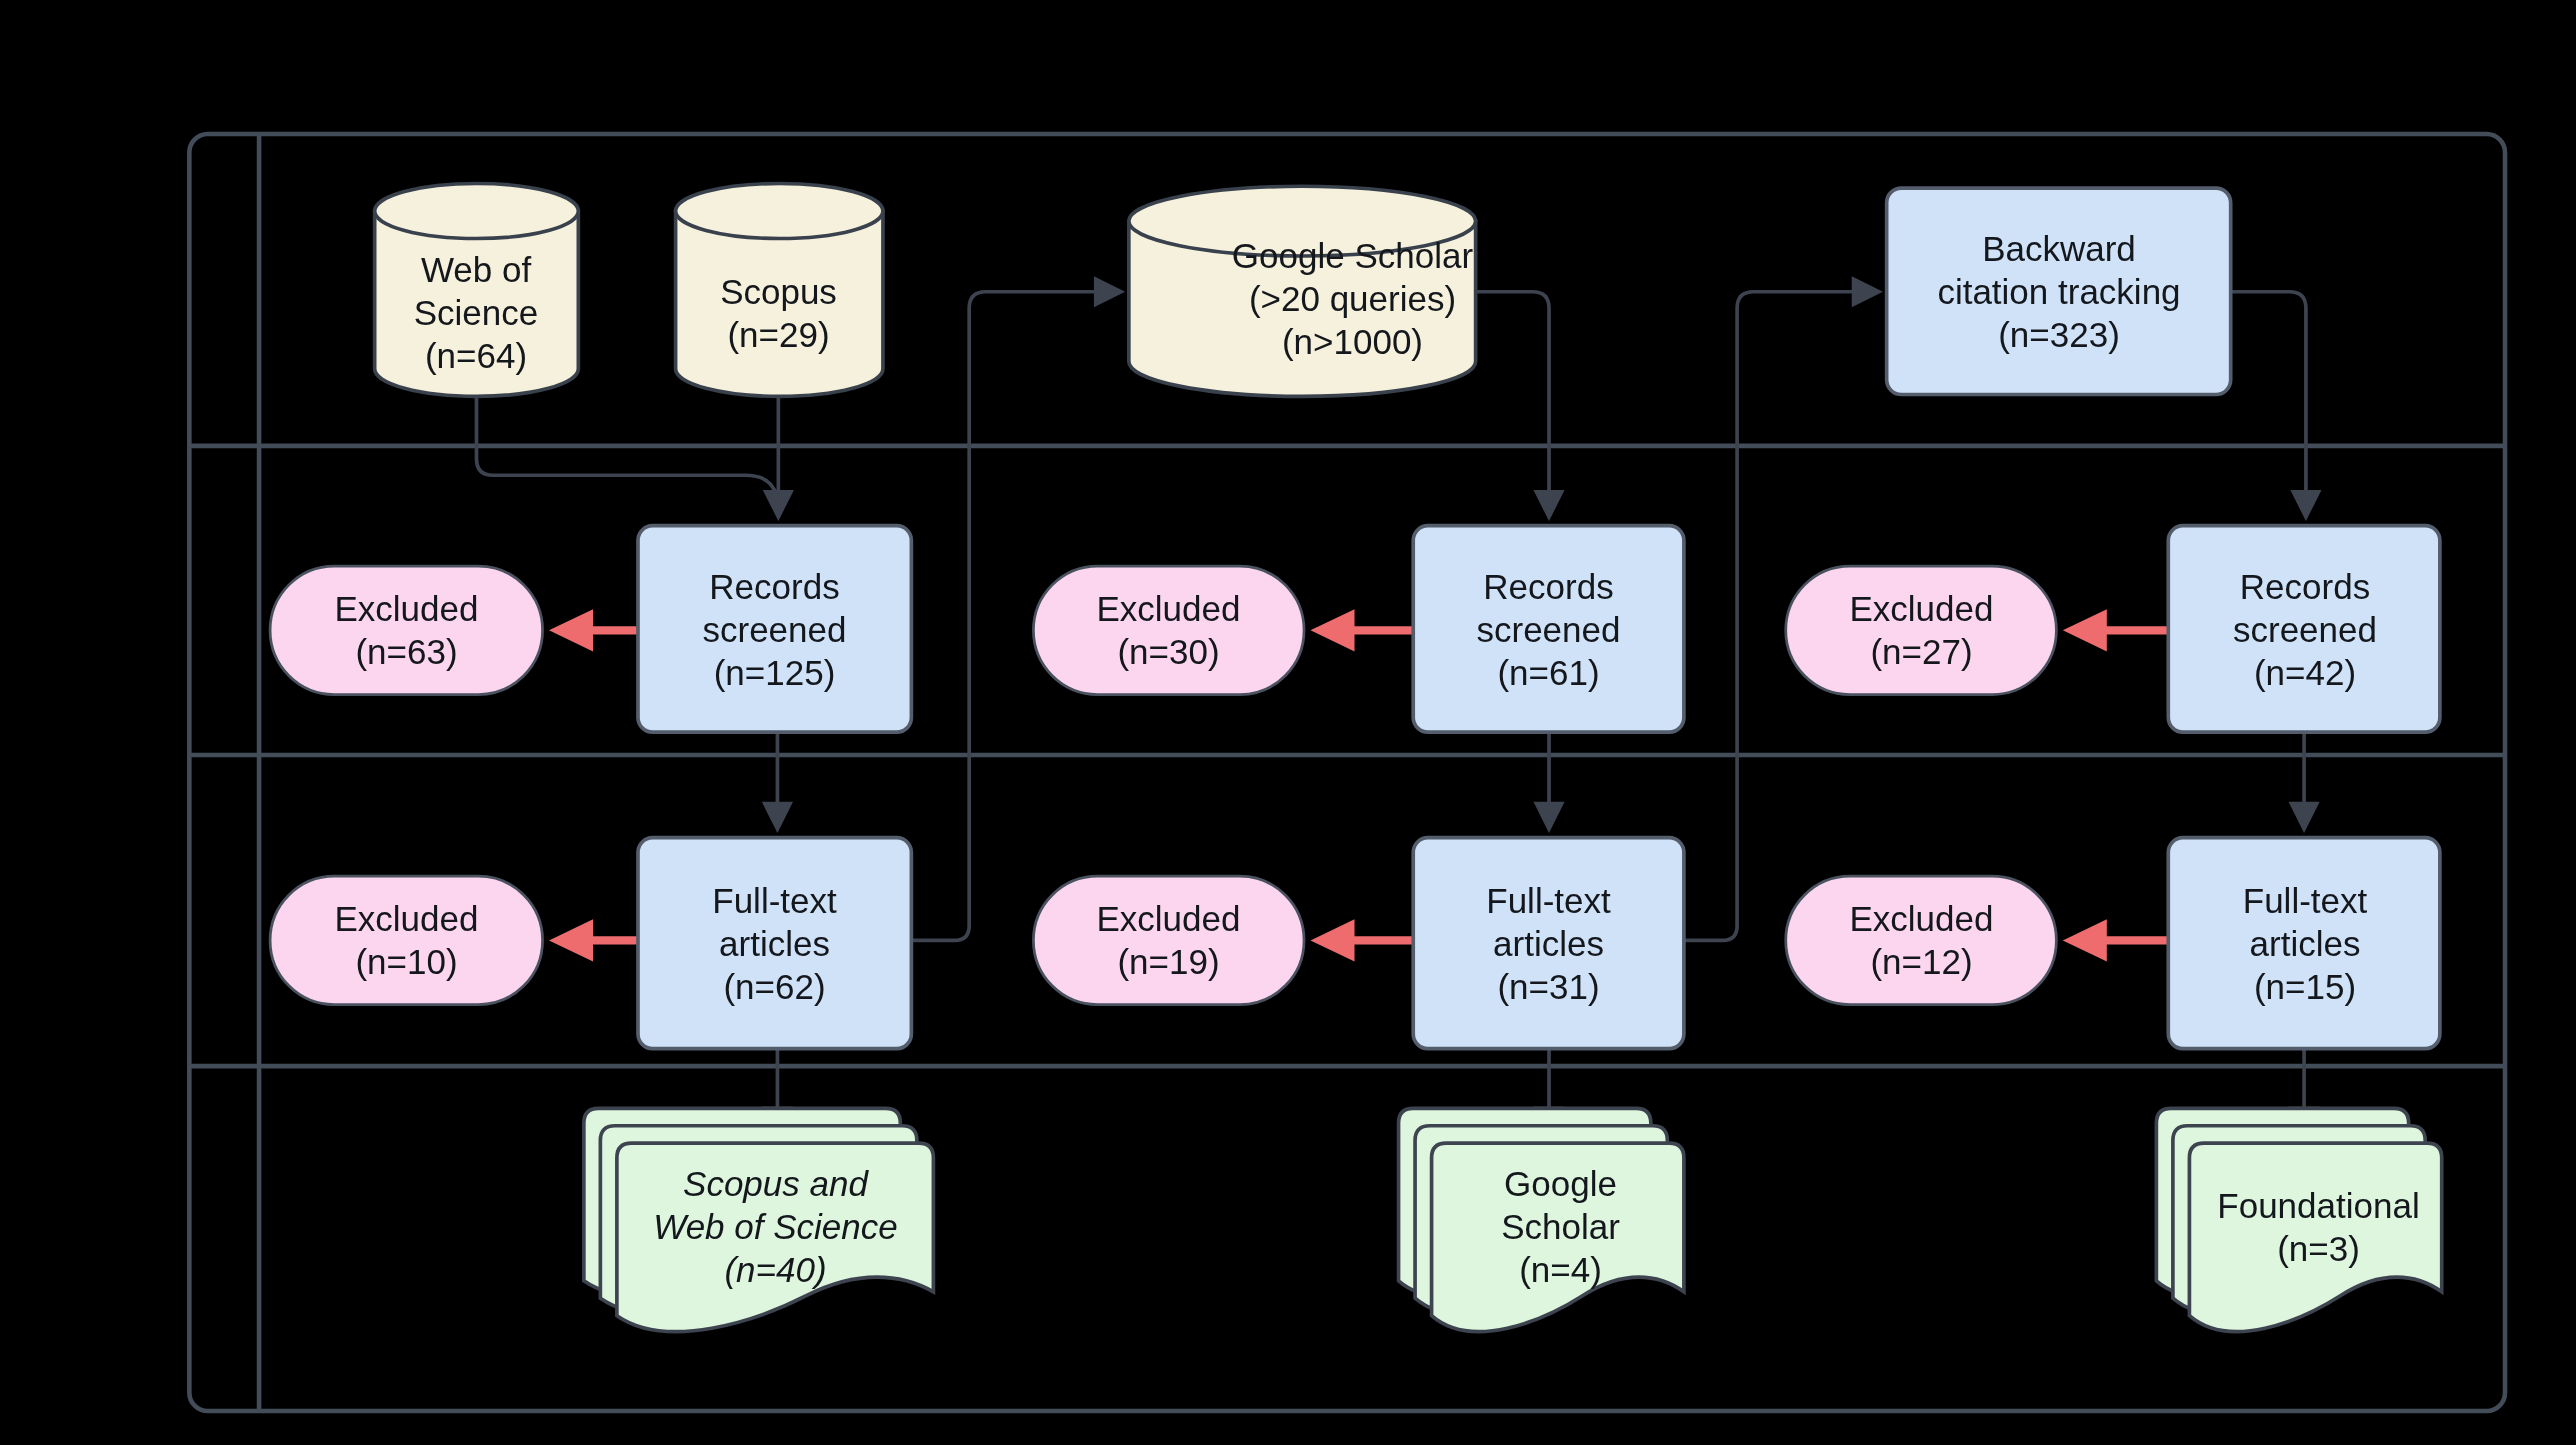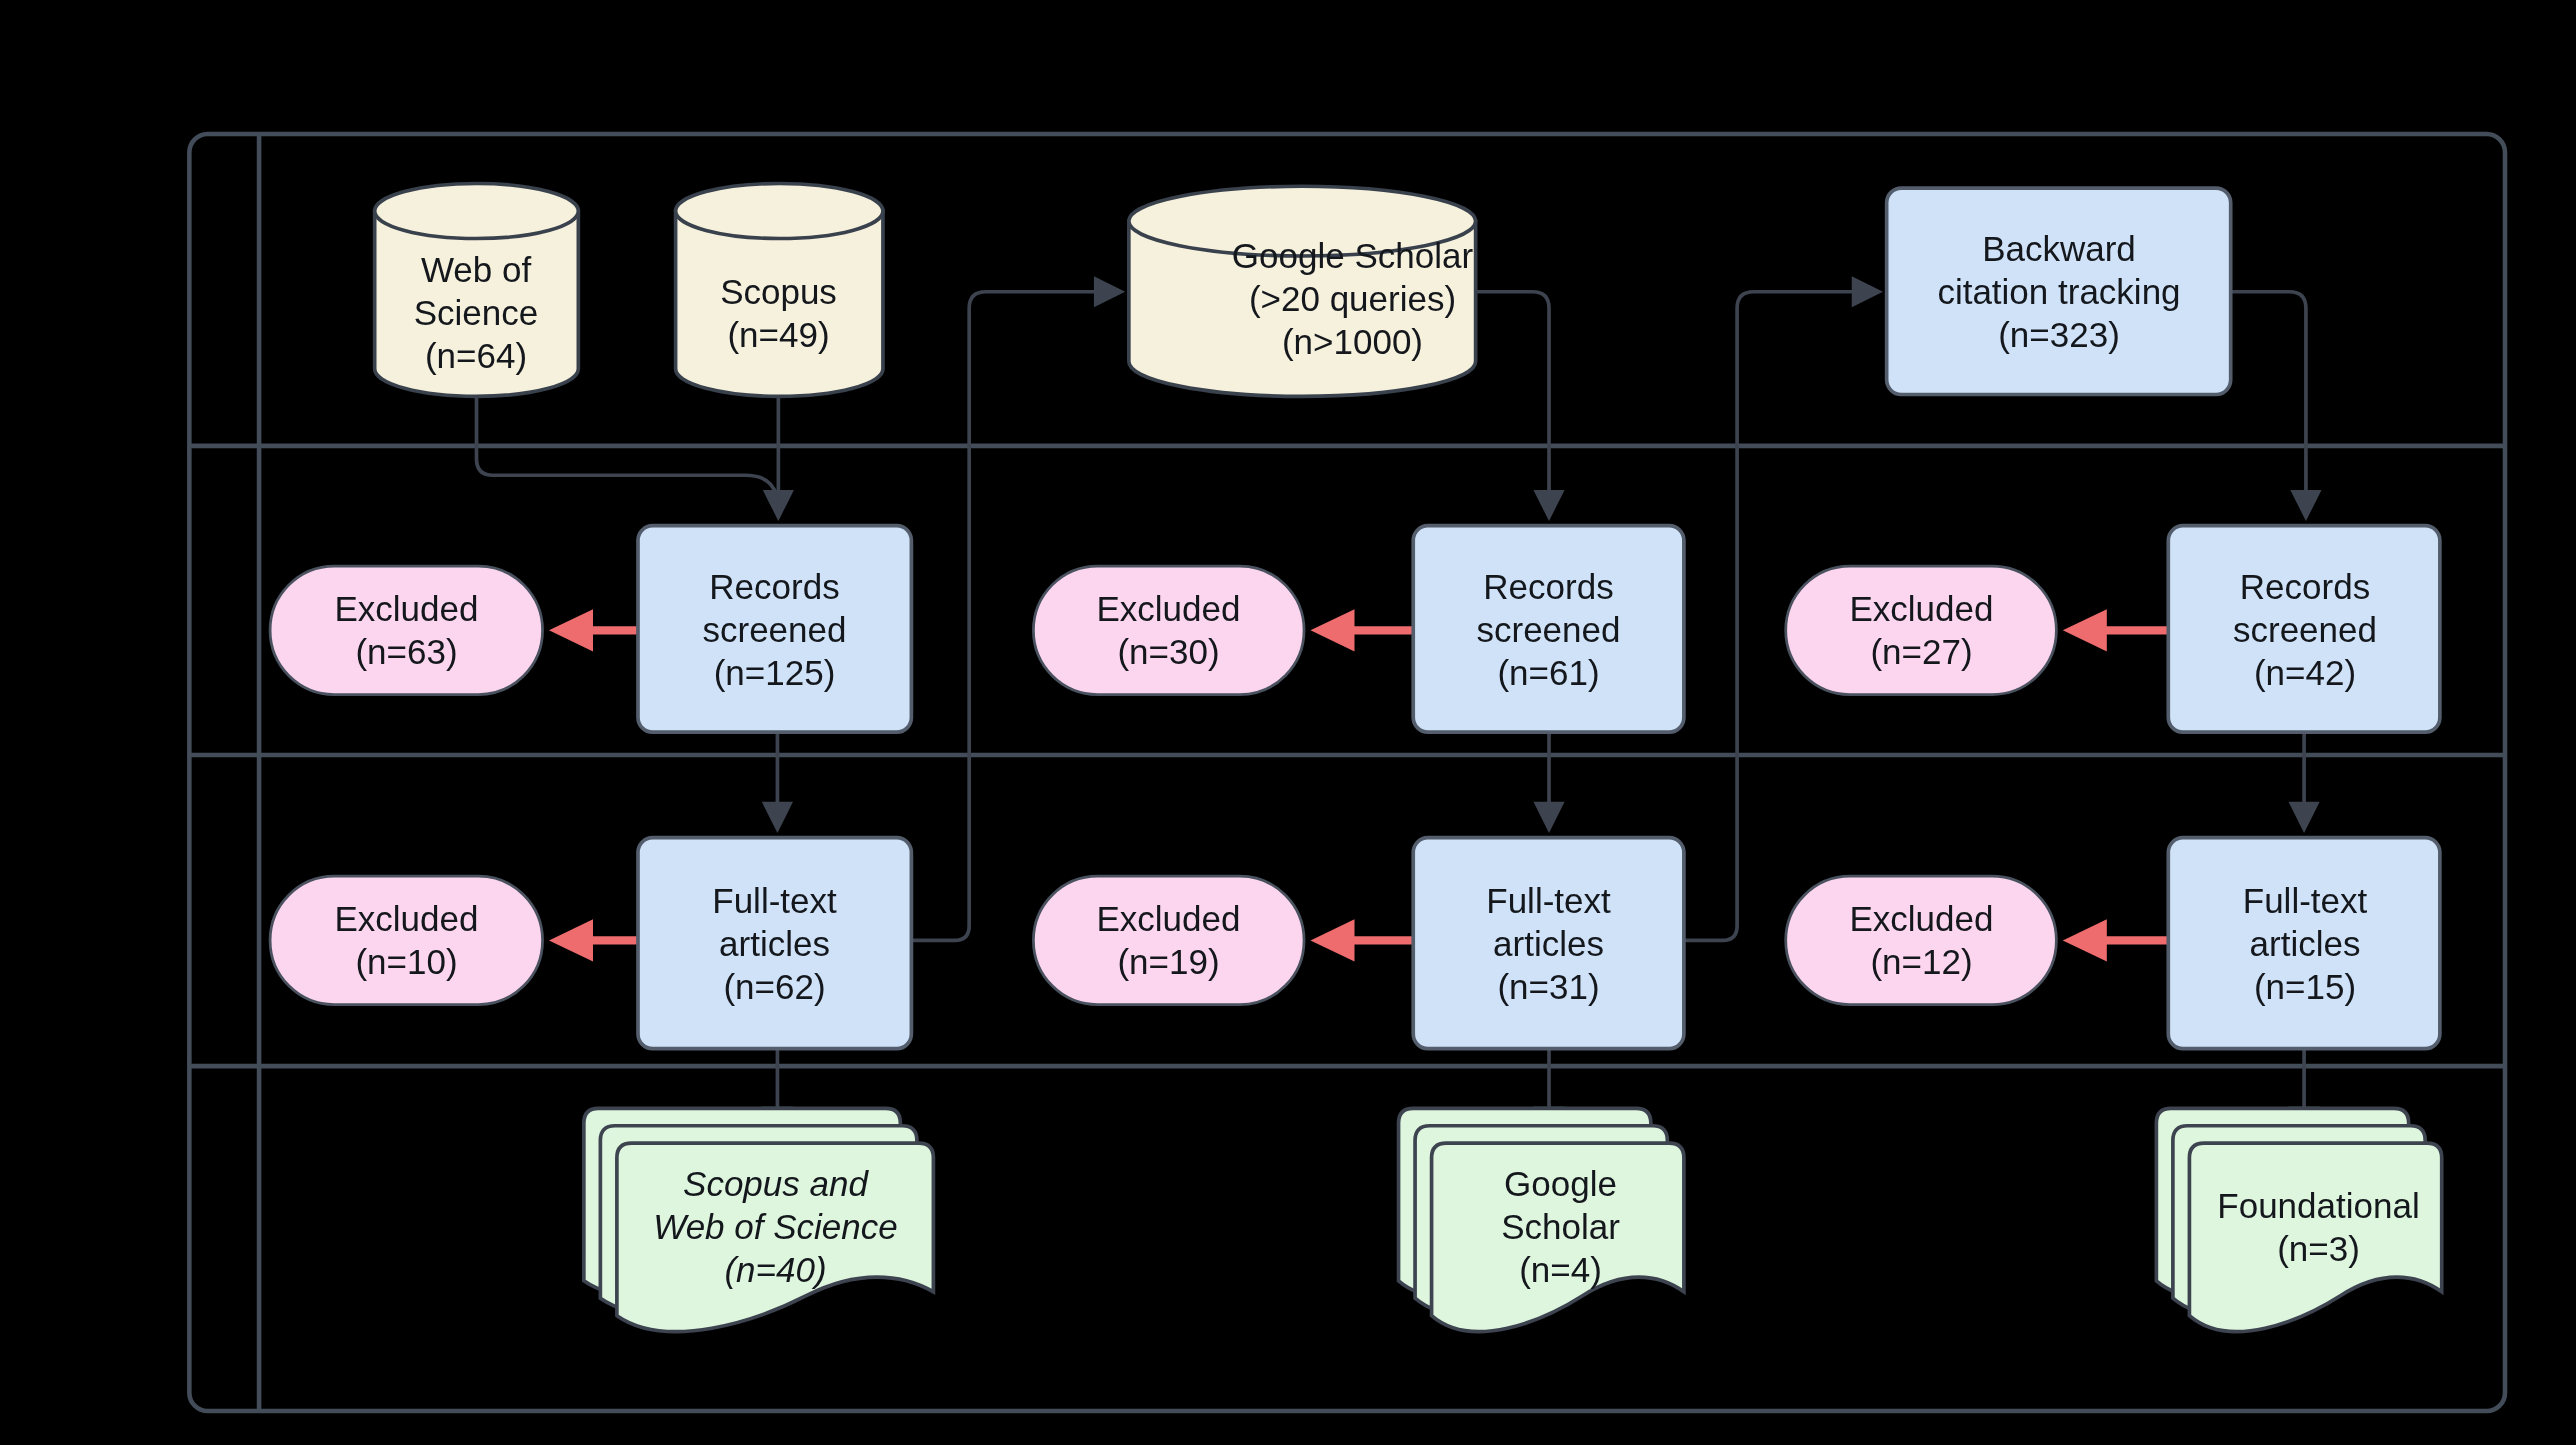--- a/index.html
+++ b/index.html
@@ -125,21 +125,21 @@
       <use href="#doc-narrow" x="2368" y="1227"></use>
       <use href="#doc-narrow" x="2386" y="1246"></use>
     </g>
   </g>
 </svg>
 
 <div class="node-label" style="left:374px;top:228px;width:204px;height:169px;">Web of
 Science
 (n=64)</div>
 <div class="node-label" style="left:675px;top:228px;width:207px;height:169px;">Scopus
-(n=49)</div>
+(n=29)</div>
 <div class="node-label" style="left:1179px;top:216px;width:347px;height:165px;">Google Scholar
 (&gt;20 queries)
 (n&gt;1000)</div>
 <div class="node-label" style="left:1887px;top:188px;width:344px;height:206px;">Backward
 citation tracking
 (n=323)</div>
 
 <div class="node-label" style="left:638px;top:526px;width:273px;height:206px;">Records
 screened
 (n=125)</div>

